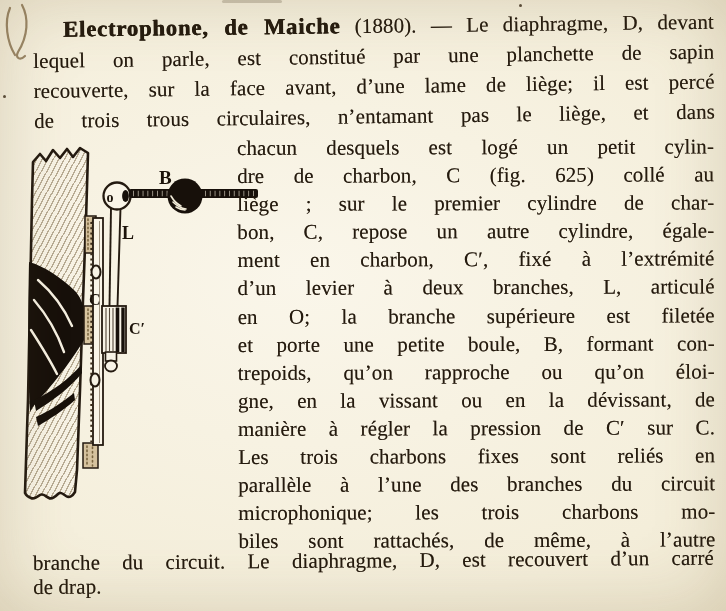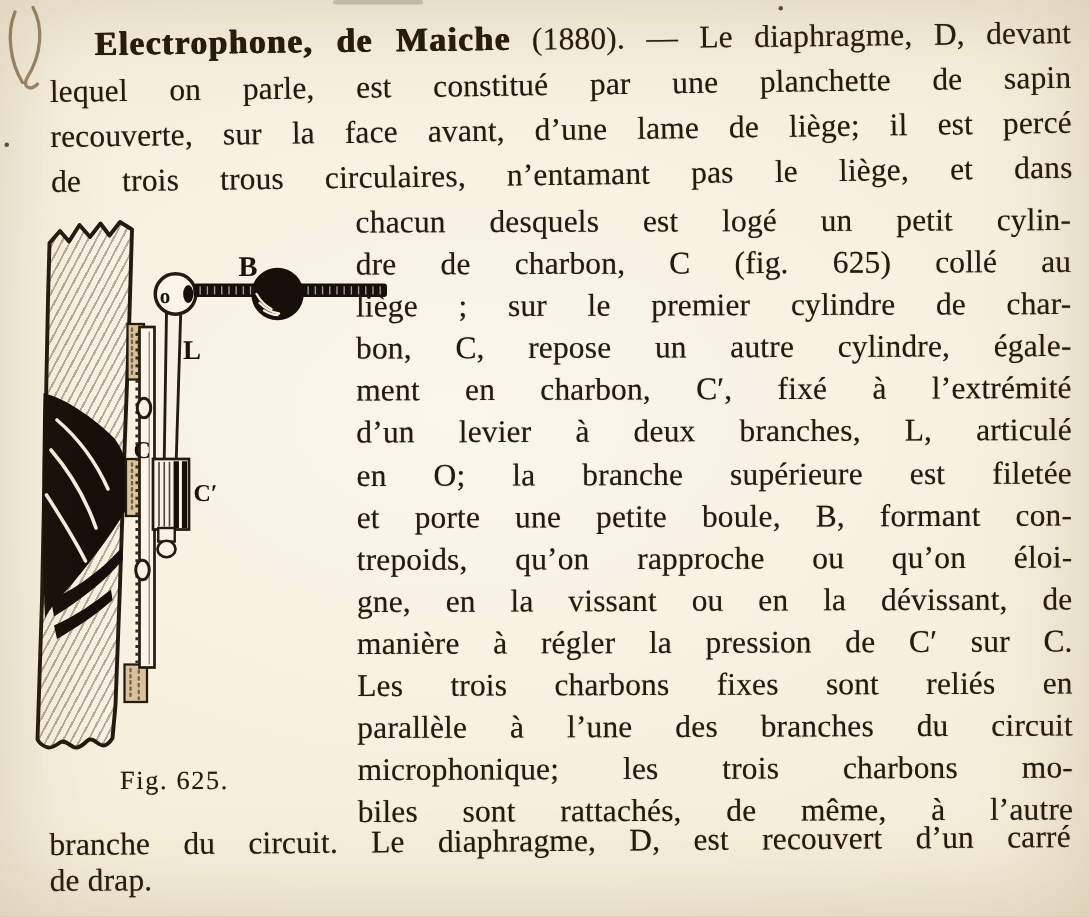--- a/index.html
+++ b/index.html
@@ -144,21 +144,20 @@
       <rect x="105.5" y="352" width="11" height="9" fill="#f8f3e6" stroke="#241a10" stroke-width="1.6"></rect>
       <ellipse cx="111" cy="366" rx="6" ry="5.5" fill="#f8f3e6" stroke="#241a10" stroke-width="1.8"></ellipse>
     </g>
 
     <text x="159" y="184" font-size="19">B</text>
     <text x="122" y="239" font-size="18">L</text>
     <text x="89" y="305" font-size="16">C</text>
     <text x="129" y="334" font-size="16">C′</text>
   </svg>
 
-  <div class="fig-caption">Fig. 625.</div>
 
   <div class="intro-line">
     <span class="title-bold">Electrophone, de Maiche</span><span> (1880). — Le diaphragme, D, devant</span>
   </div>
 
   <div class="tgroup group-top">
       <div class="tline">lequel on parle, est constitué par une planchette de sapin</div>
       <div class="tline">recouverte, sur la face avant, d’une lame de liège; il est percé</div>
       <div class="tline">de trois trous circulaires, n’entamant pas le liège, et dans</div>
     </div>

